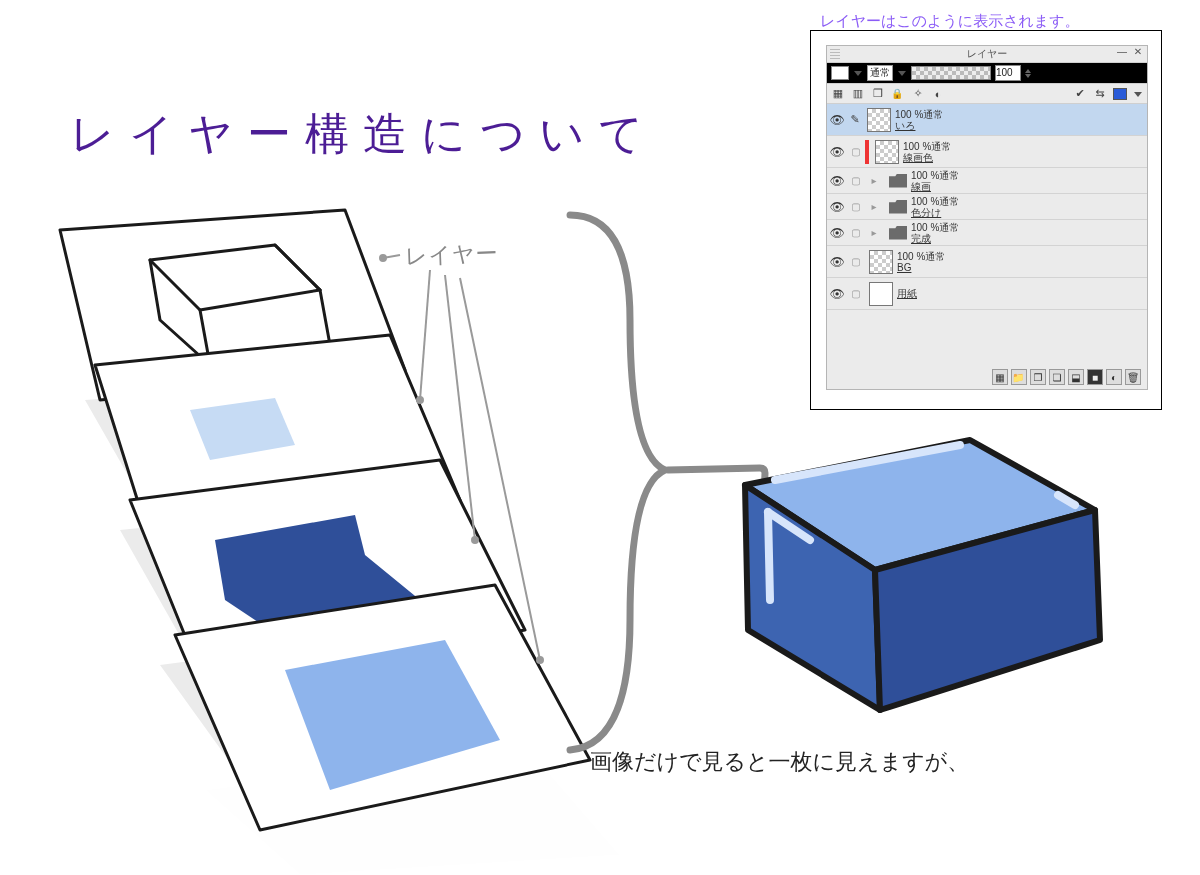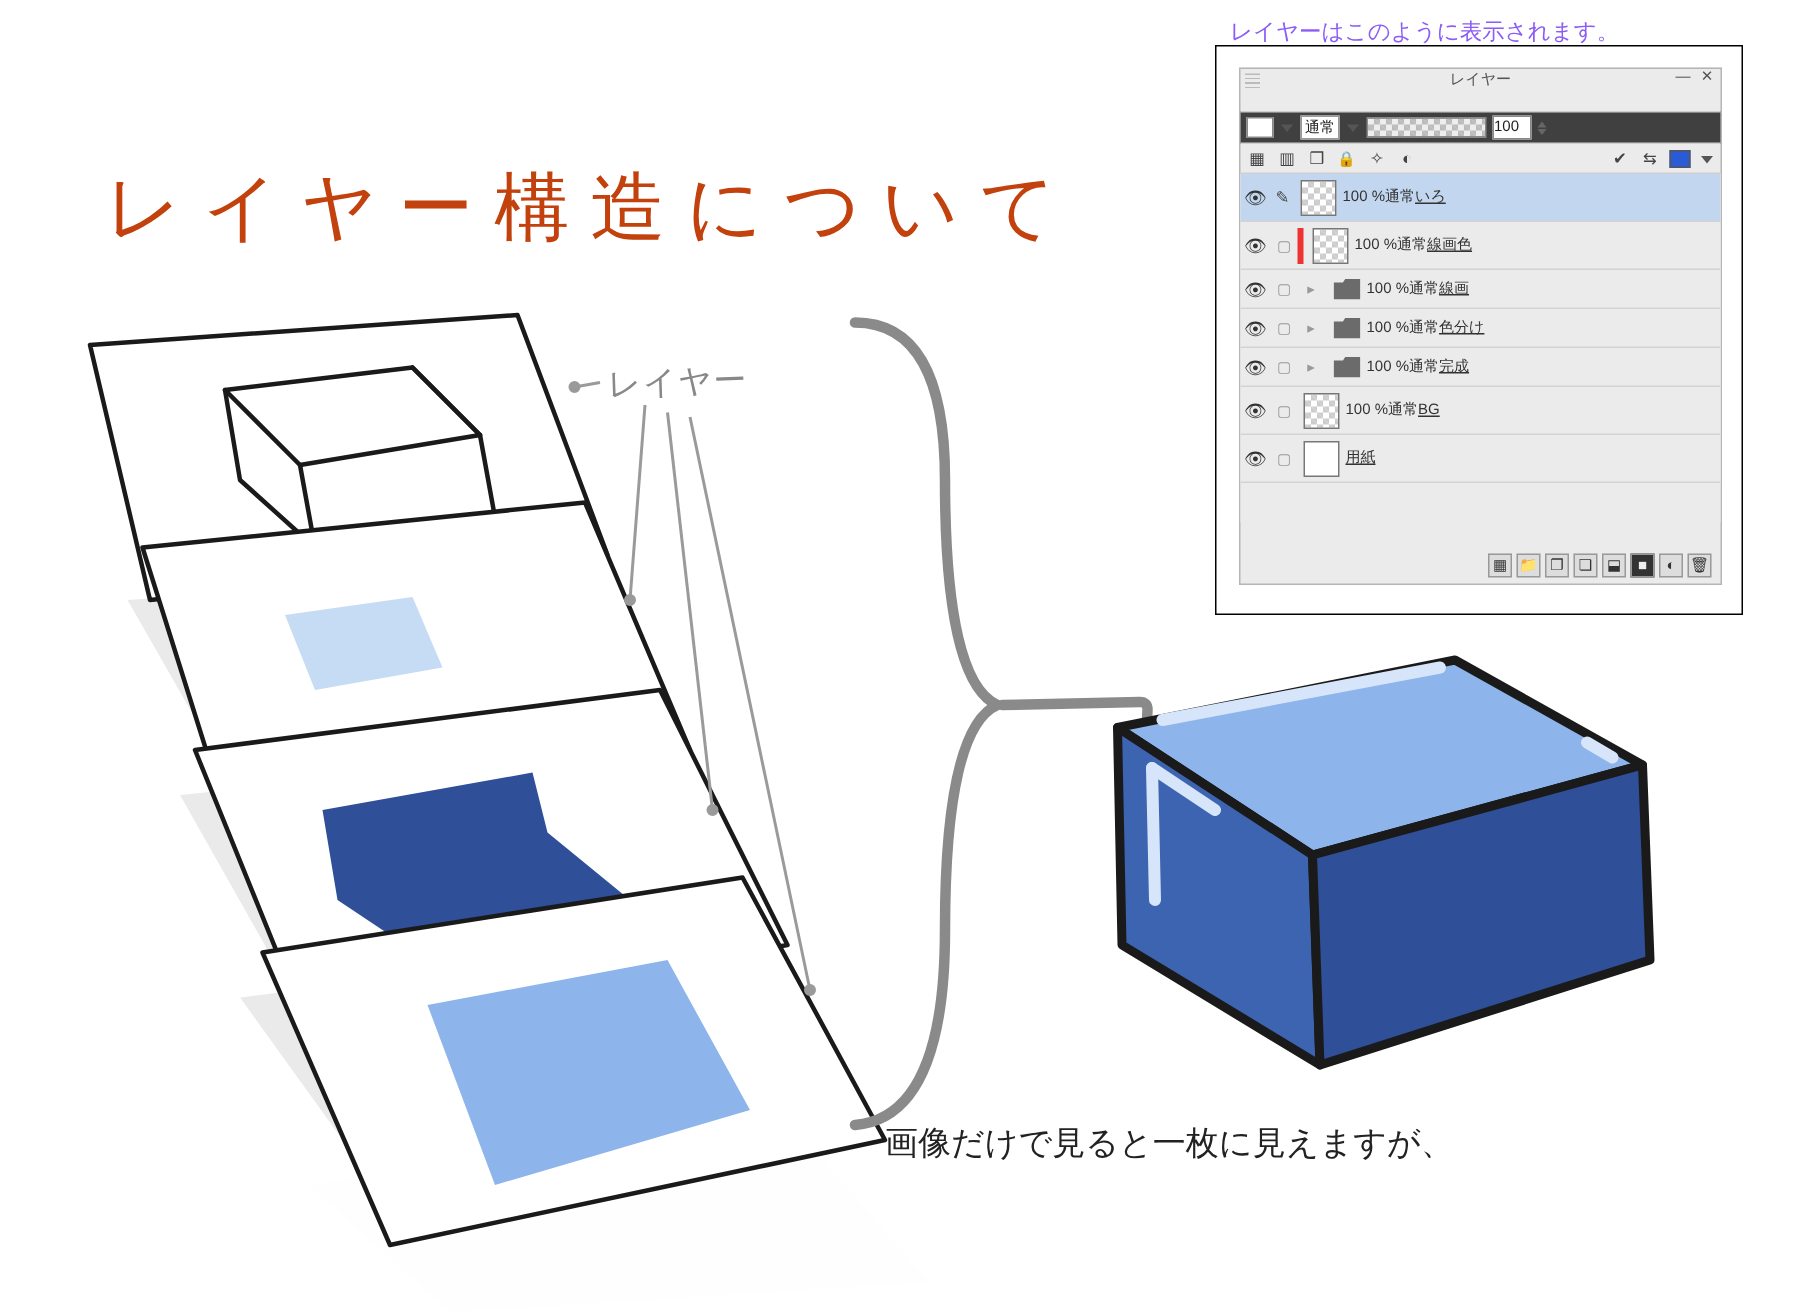--- a/index.html
+++ b/index.html
@@ -1,29 +1,29 @@
 <!DOCTYPE html>
 <html><head>
 <meta charset="utf-8">
 <style>
   html,body{margin:0;padding:0;width:1200px;height:875px;background:#fff;font-family:"Hiragino Kaku Gothic ProN","Yu Gothic",Meiryo,sans-serif;overflow:hidden;}
   *{box-sizing:border-box;}
-  .title{position:absolute;left:70px;top:105px;font-size:50px;letter-spacing:14px;color:#c2410c;font-weight:400;}
+  .title{position:absolute;left:70px;top:105px;font-size:44px;letter-spacing:14px;color:#4c1d95;font-weight:400;}
   .caption-panel{position:absolute;left:820px;top:12px;font-size:15px;color:#8b5cf6;}
   .caption-bottom{position:absolute;left:590px;top:745px;font-size:22px;color:#222;line-height:1.5;}
   .hand-label{position:absolute;left:405px;top:240px;font-size:22px;color:#888;letter-spacing:1px;transform:rotate(-2deg);font-family:"Yu Gothic",sans-serif;}
   
   .panel-wrap{position:absolute;left:810px;top:30px;width:352px;height:380px;border:1px solid #000;background:#fff;}
   .panel{position:absolute;left:15px;top:14px;width:322px;height:345px;background:#ebebeb;border:1px solid #b5b5b5;font-size:11px;color:#222;}
   .panel-title{position:relative;height:16px;line-height:16px;text-align:center;font-size:10px;color:#555;}
   .panel-title .drag{position:absolute;left:3px;top:3px;width:10px;height:10px;background:repeating-linear-gradient(#bbb,#bbb 1px,#ebebeb 1px,#ebebeb 3px);}
   .panel-title .min,.panel-title .x{position:absolute;top:0;width:14px;height:14px;line-height:12px;text-align:center;color:#555;font-size:10px;cursor:default;}
   .panel-title .min{right:18px;}
   .panel-title .x{right:2px;}
-  .panel-row1{display:flex;align-items:center;height:22px;background:#404040;border-top:1px solid #cfcfcf;border-bottom:1px solid #cfcfcf;padding:0 4px;gap:4px;margin-top:12px;}
+  .panel-row1{display:flex;align-items:center;height:22px;background:#000000;border-top:1px solid #cfcfcf;border-bottom:1px solid #cfcfcf;padding:0 4px;gap:4px;}
   .swatch{width:18px;height:14px;border:1px solid #888;background:#fff;display:inline-block;}
   .dd{position:relative;width:10px;height:14px;}
   .dd::after{content:"";position:absolute;left:1px;top:5px;border-left:4px solid transparent;border-right:4px solid transparent;border-top:5px solid #555;}
   .select{height:16px;border:1px solid #999;background:#fff;font-size:10px;padding:0 2px;display:flex;align-items:center;}
   .checker{width:80px;height:14px;border:1px solid #888;background-image:linear-gradient(45deg,#bbb 25%,transparent 25%,transparent 75%,#bbb 75%),linear-gradient(45deg,#bbb 25%,#eee 25%,#eee 75%,#bbb 75%);background-size:8px 8px;background-position:0 0,4px 4px;}
   .numbox{width:26px;height:16px;border:1px solid #888;background:#fff;font-size:10px;text-align:left;line-height:14px;}
   .spin{width:8px;height:16px;display:flex;flex-direction:column;justify-content:center;gap:1px;}
   .spin .up,.spin .dn{width:0;height:0;border-left:3px solid transparent;border-right:3px solid transparent;}
   .spin .up{border-bottom:4px solid #666;}
   .spin .dn{border-top:4px solid #666;}
@@ -33,21 +33,21 @@
   .colorbox{width:14px;height:12px;background:#2a5bd7;border:1px solid #555;}
   .layerlist{height:232px;overflow:hidden;background:#ebebeb;}
   .lrow{display:flex;align-items:center;height:32px;border-bottom:1px solid #d3d3d3;background:#ebebeb;}
   .lrow.sel{background:#c2d7ef;}
   .eye{width:20px;text-align:center;color:#333;font-size:12px;}
   .box{width:18px;text-align:center;color:#999;font-size:10px;}
   .pencil{width:16px;color:#444;font-size:11px;text-align:center;}
   .thumb{width:24px;height:24px;border:1px solid #777;margin:0 4px;background:#fff;flex-shrink:0;}
   .thumb.checker{background-image:linear-gradient(45deg,#ccc 25%,transparent 25%,transparent 75%,#ccc 75%),linear-gradient(45deg,#ccc 25%,#fff 25%,#fff 75%,#ccc 75%);background-size:8px 8px;background-position:0 0,4px 4px;}
   .lbar{width:4px;height:24px;background:#e33;margin-right:2px;}
-  .ltxt{display:flex;flex-direction:row;font-size:10px;line-height:1.1;}
+  .ltxt{display:flex;flex-direction:column;font-size:10px;line-height:1.1;}
   .ltxt .op{color:#333;}
   .ltxt .nm{color:#333;text-decoration:underline;}
   .folder{width:18px;height:14px;margin:0 4px 0 6px;display:inline-block;background:#6b6b6b;clip-path:polygon(0 20%,35% 20%,45% 0,100% 0,100% 100%,0 100%);}
   .lrow.short{height:26px;}
   .panel-footer{position:absolute;bottom:4px;right:6px;display:flex;gap:3px;align-items:center;}
   .fbtn{width:16px;height:16px;border:1px solid #999;background:#ddd;display:flex;align-items:center;justify-content:center;font-size:10px;color:#333;}
   
   .stage{position:absolute;left:0;top:0;width:1200px;height:875px;pointer-events:none;}
 </style>
 </head>

